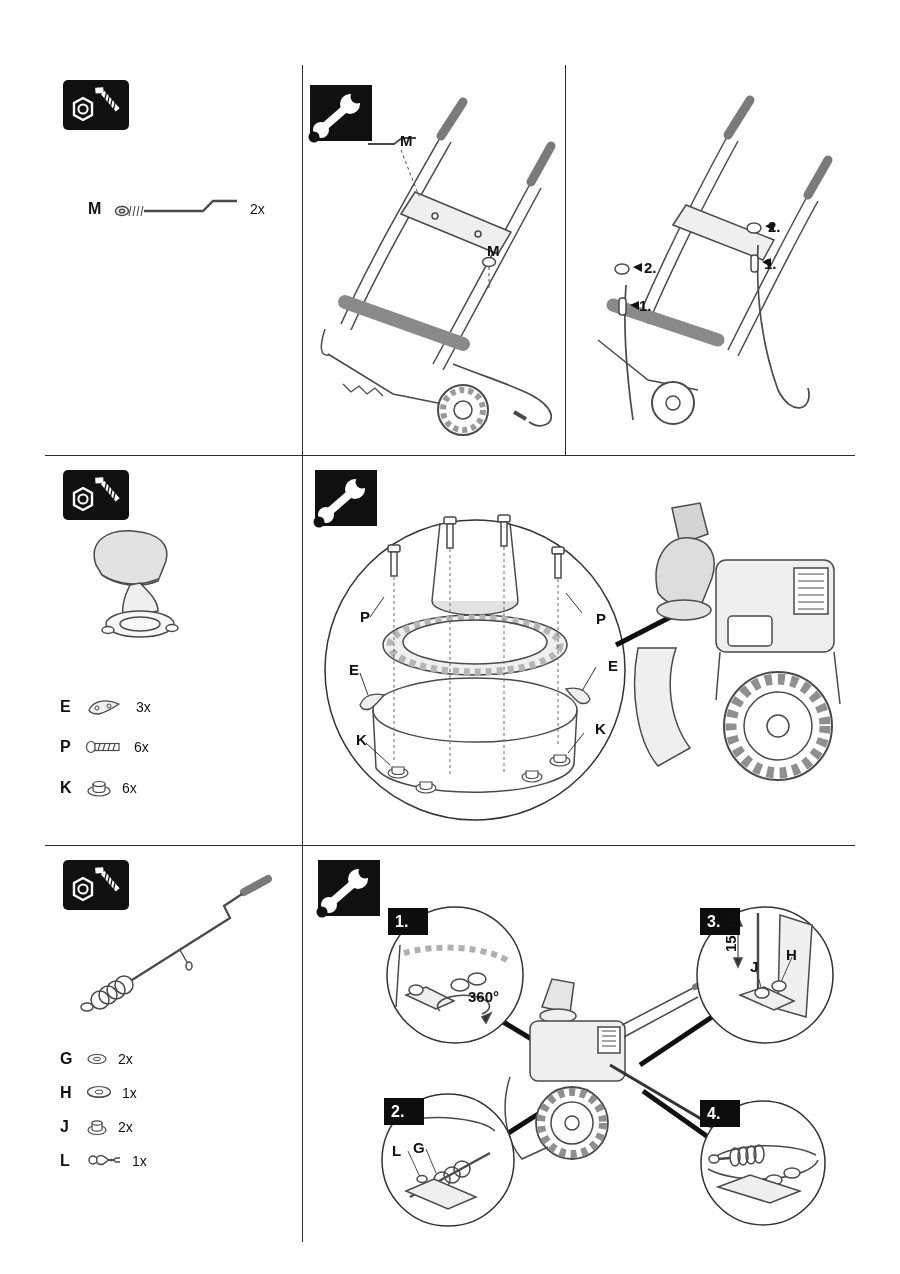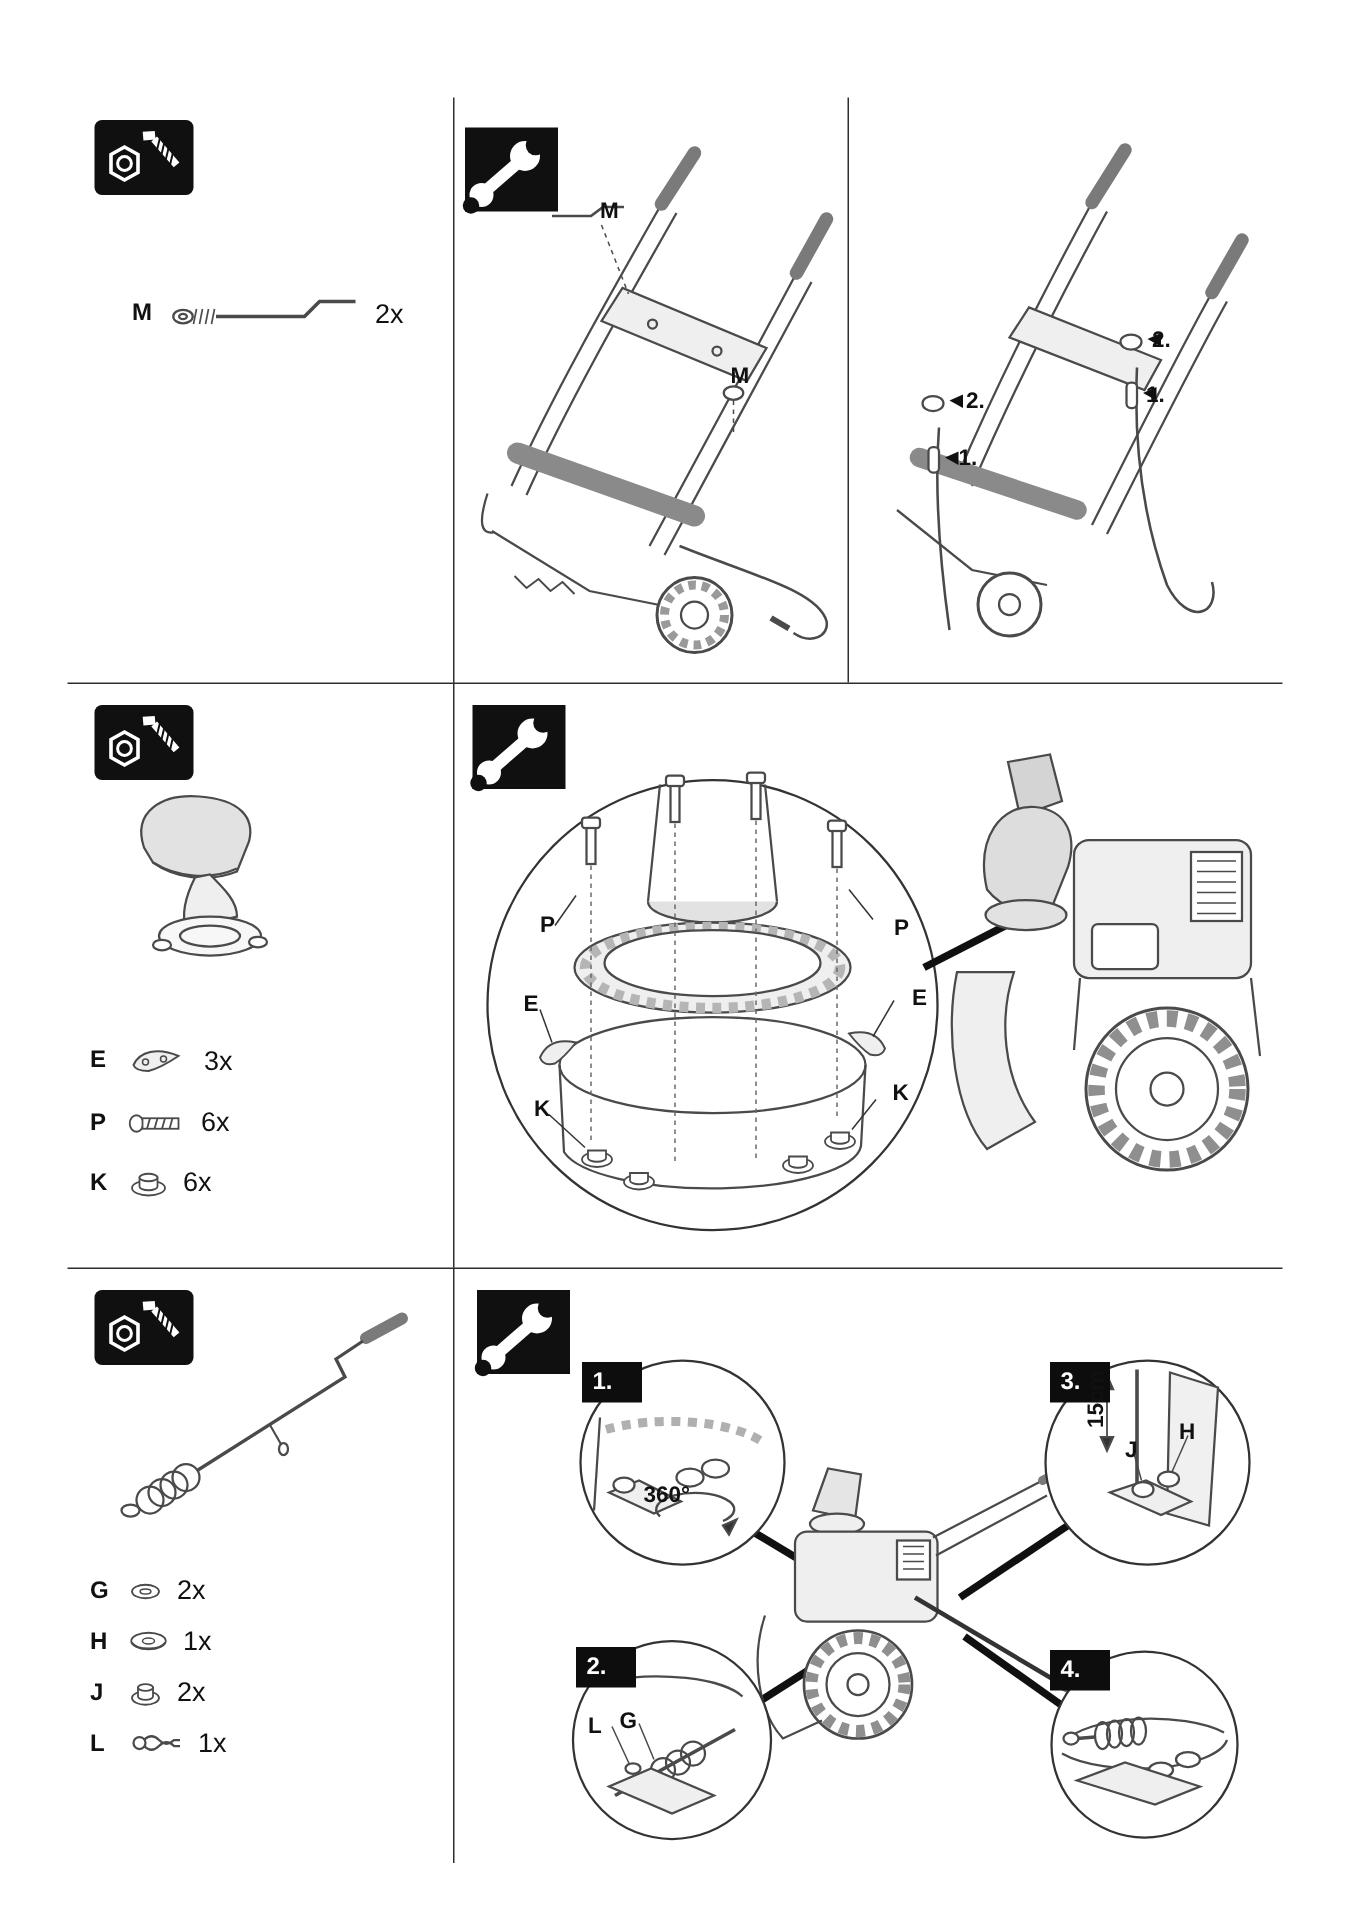--- a/index.html
+++ b/index.html
@@ -5,21 +5,21 @@
   * { margin:0; padding:0; box-sizing:border-box; }
   html,body { background:#fff; }
   body { font-family:"Liberation Sans", sans-serif; color:#111; }
   .page { position:relative; width:900px; height:1274px; background:#fff; overflow:hidden; }
   .divider { position:absolute; background:#2e2e2e; }
   .divider.h { height:1px; }
   .divider.v { width:1px; }
   .icon-box { position:absolute; }
   .part-row { position:absolute; display:flex; align-items:center; gap:9px; }
   .part-label { font-weight:bold; font-size:16px; color:#111; width:16px; }
-  .qty { font-size:18px; color:#111; }
+  .qty { font-size:14px; color:#111; }
   .callout { position:absolute; font-weight:bold; font-size:15px; color:#111; white-space:nowrap; }
   .step-tag { position:absolute; width:40px; height:27px; background:#0d0d0d; color:#fff;
               font-weight:bold; font-size:16px; display:flex; align-items:center; padding-left:7px; }
   .rot90 { transform:rotate(-90deg); transform-origin:left top; }
   svg { display:block; position:absolute; overflow:visible; }
   .ln { stroke:#4a4a4a; fill:none; stroke-width:1.5; }
   .lt { stroke:#4a4a4a; fill:none; stroke-width:1; }
   .fillA { fill:#efefef; } .fillB { fill:#e2e2e2; }
 </style>
 </head>
@@ -486,20 +486,20 @@
   <div class="step-tag" style="left:384px;top:1098px">
     <span>2.</span>
   </div>
   <div class="step-tag" style="left:700px;top:908px">
     <span>3.</span>
   </div>
   <div class="step-tag" style="left:700px;top:1100px">
     <span>4.</span>
   </div>
 
-  <span class="callout" style="left:429px;top:988px">360°</span>
+  <span class="callout" style="left:468px;top:988px">360°</span>
   <span class="callout" style="left:392px;top:1142px">L</span>
   <span class="callout" style="left:413px;top:1139px">G</span>
   <span class="callout rot90" style="left:722px;top:952px">15cm</span>
   <span class="callout" style="left:750px;top:958px">J</span>
   <span class="callout" style="left:786px;top:946px">H</span>
 
 </div>
 
 </body></html>

